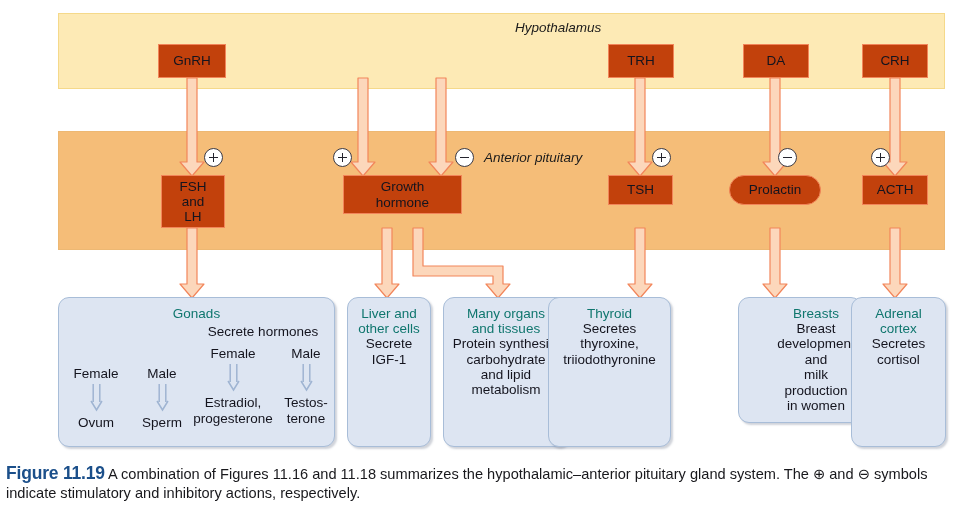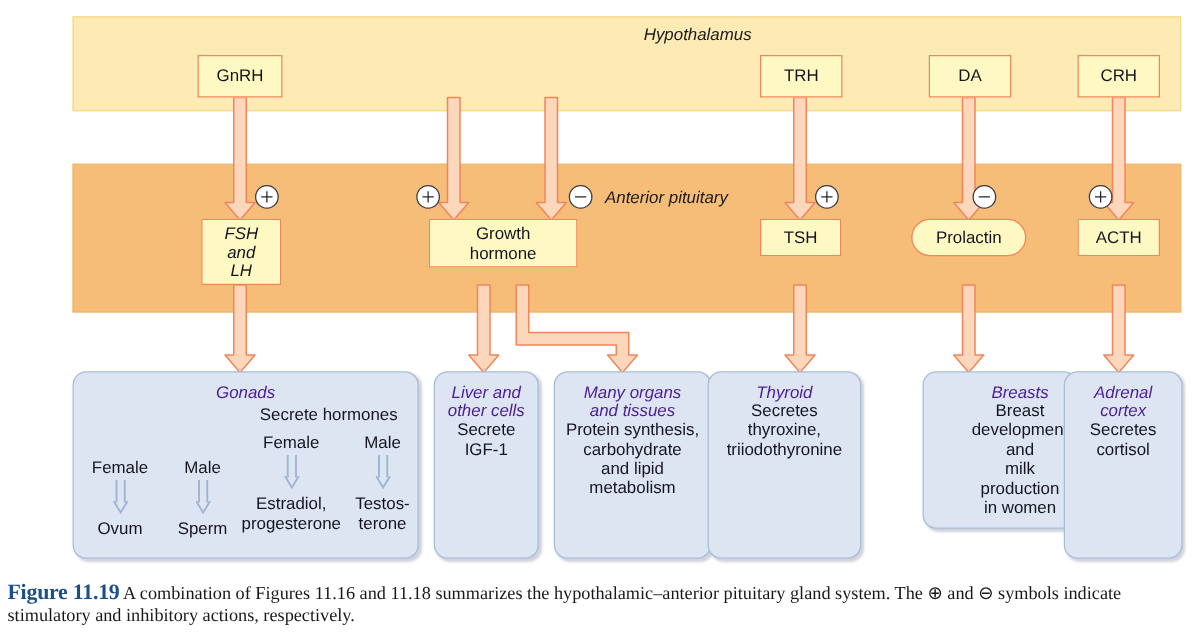--- a/index.html
+++ b/index.html
@@ -8,43 +8,43 @@
 
   
   .band{position:absolute;box-sizing:border-box;}
   #hypo-band{left:58px;top:13px;width:887px;height:76px;background:#fdeab5;border:1px solid #f5d98a;}
   #pit-band{left:58px;top:131px;width:887px;height:119px;background:#f5bd78;border:1px solid #edb873;}
   .band-label{position:absolute;font-style:italic;font-size:13.5px;color:#1b1b1b;font-family:"Liberation Sans",sans-serif;}
   #hypo-label{left:475px;top:20px;margin-left:40px;}
   #pit-label{left:484px;top:150px;}
 
   
-  .hbox{position:absolute;box-sizing:border-box;background:#fef9c3;border:1.3px solid #f2855a;
+  .hbox{position:absolute;box-sizing:border-box;background:#c2410c;border:1.3px solid #f2855a;
         display:flex;align-items:center;justify-content:center;text-align:center;
         font-size:13.5px;line-height:1.12;color:#14141e;z-index:5;}
 
   
   .sign{position:absolute;width:17px;height:17px;border-radius:50%;background:#ffffff;border:1.3px solid #3a3a46;
         z-index:6;display:flex;align-items:center;justify-content:center;}
   .sign i{display:block;background:#24242e;position:absolute;}
   .sign .h{width:9px;height:1.6px;}
   .sign .v{width:1.6px;height:9px;}
 
   
   .tbox{position:absolute;box-sizing:border-box;background:#dde5f2;border:1.2px solid #a8bdd8;border-radius:11px;
         box-shadow:2px 2px 2px rgba(120,130,150,.35);z-index:4;}
-  .tb-title{font-style:italic;color:#4c1d95;font-size:13.5px;text-align:center;line-height:1.12;}
+  .tb-title{color:#0f766e;font-size:13.5px;text-align:center;line-height:1.12;}
   .tb-text{color:#14141e;font-size:13.5px;text-align:center;line-height:1.14;}
   .tcol{position:absolute;text-align:center;}
 
   .dbl{display:block;margin:2px auto;}
 
   
   #caption{position:absolute;left:6px;top:462px;width:952px;
-           font-family:Liberation Serif, serif;font-size:14.6px;line-height:1.26;color:#18181c;}
+           font-family:Liberation Sans, sans-serif;font-size:14.6px;line-height:1.26;color:#18181c;}
   #fignum{font-weight:bold;color:#1b4f8a;font-size:17.5px;letter-spacing:-.2px;}
 </style>
 </head>
 <body>
 
 <div id="stage">
 
   <div class="band" id="hypo-band"></div>
   <div class="band" id="pit-band"></div>
   <div class="band-label" id="hypo-label">Hypothalamus</div>
@@ -111,21 +111,21 @@
       <i class="v"></i>
   </div>
   <div class="sign" style="left:778px;top:148px;">
     <i class="h"></i>
   </div>
   <div class="sign" style="left:871px;top:148px;">
     <i class="h"></i>
       <i class="v"></i>
   </div>
 
-  <div class="hbox" style="left:161px;top:175px;width:64px;height:53px;flex-direction:column;font-style:italic;">
+  <div class="hbox" style="left:161px;top:175px;width:64px;height:53px;flex-direction:column;">
     <span>FSH</span>
     <span>and</span>
     <span>LH</span>
   </div>
   <div class="hbox" style="left:343px;top:175px;width:119px;height:39px;flex-direction:column;">
     <span>Growth</span>
     <span>hormone</span>
   </div>
   <div class="hbox" style="left:608px;top:175px;width:65px;height:30px;">
     <span>TSH</span>
@@ -189,21 +189,21 @@
 
   <div class="tbox" style="left:443px;top:297px;width:126px;height:150px;padding-top:8px;">
     <div class="tb-title">Many organs</div>
     <div class="tb-title">and tissues</div>
     <div class="tb-text">Protein synthesis,</div>
     <div class="tb-text">carbohydrate</div>
     <div class="tb-text">and lipid</div>
     <div class="tb-text">metabolism</div>
   </div>
 
-  <div class="tbox" style="left:566px;top:297px;width:123px;height:150px;padding-top:8px;">
+  <div class="tbox" style="left:548px;top:297px;width:123px;height:150px;padding-top:8px;">
     <div class="tb-title">Thyroid</div>
     <div class="tb-text">Secretes</div>
     <div class="tb-text">thyroxine,</div>
     <div class="tb-text">triiodothyronine</div>
   </div>
 
   <div class="tbox" style="left:738px;top:297px;width:124px;height:126px;padding-top:8px;padding-left:32px;">
     <div class="tb-title">Breasts</div>
     <div class="tb-text">Breast</div>
     <div class="tb-text">development and</div>

